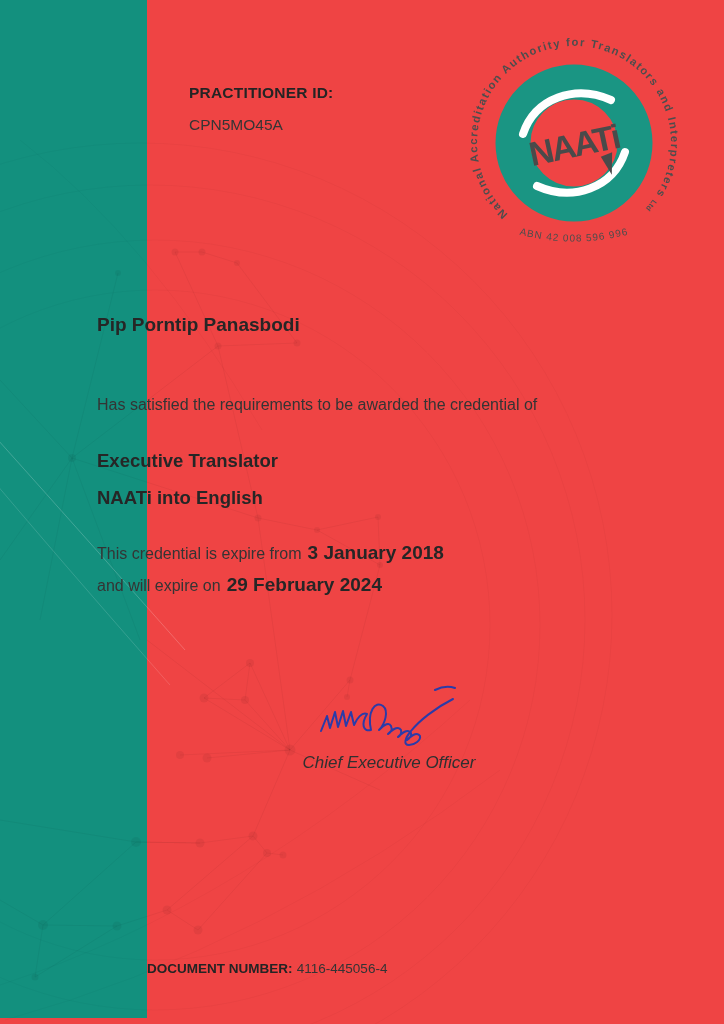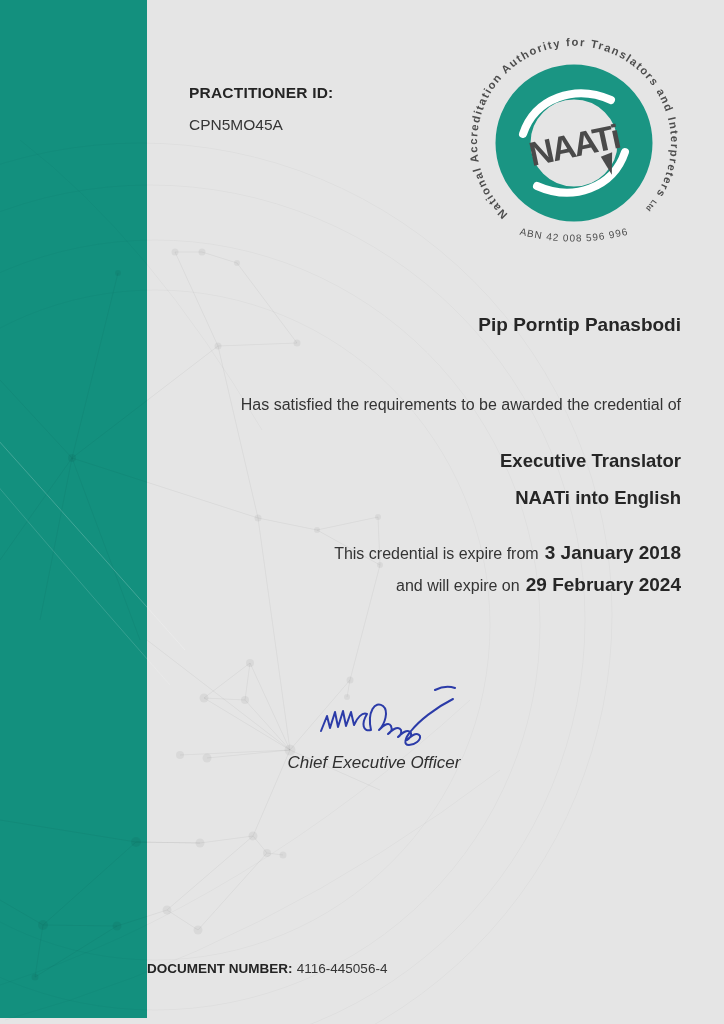--- a/index.html
+++ b/index.html
@@ -1,35 +1,35 @@
 <!DOCTYPE html>
 <html><head>
 <meta charset="utf-8">
 <style>
   html,body{margin:0;padding:0;background:#ffffff;}
   .page{
-    position:relative;width:724px;height:1024px;background:#e5e5e5;overflow:hidden;
+    position:relative;width:724px;height:1024px;background:#ef4444;overflow:hidden;
     font-family:"Liberation Sans",sans-serif;color:#2f2f2f;
   }
   .teal-bar{position:absolute;left:0;top:0;width:147px;height:1018px;background:#13907E;}
   .bg-net{position:absolute;left:0;top:0;width:724px;height:1024px;pointer-events:none;}
   .practitioner{position:absolute;left:189px;top:84px;}
   .pract-label{font-weight:bold;font-size:15.5px;color:#242424;letter-spacing:.2px;}
   .pract-value{margin-top:14px;font-size:15.5px;color:#353535;}
   .logo{position:absolute;left:447px;top:6px;width:262px;height:252px;}
-  .cline{position:absolute;left:97px;width:584px;text-align:right;}
+  .cline{position:absolute;left:97px;width:584px;text-align:left;}
   .name{top:314px;font-size:19px;font-weight:bold;color:#262626;}
   .statement{top:396px;font-size:16px;color:#343434;}
   .cred-title{top:450px;font-size:18.5px;font-weight:bold;color:#262626;}
   .cred-lang{top:487px;font-size:18.5px;font-weight:bold;color:#262626;}
   .valid-line{top:542px;font-size:16px;color:#343434;}
   .expire-line{top:574px;font-size:16px;color:#343434;}
   .date-bold{font-weight:bold;font-size:19px;color:#262626;margin-left:.32em;}
   .signature{position:absolute;left:317px;top:684px;width:150px;height:62px;}
-  .sig-title{position:absolute;left:224px;top:753px;width:300px;text-align:center;
+  .sig-title{position:absolute;left:239px;top:753px;width:300px;text-align:center;
              font-style:italic;font-size:17px;color:#303030;}
   .footer{position:absolute;left:147px;top:961px;width:544px;text-align:left;font-size:13.5px;color:#343434;}
   .footer .label{font-weight:bold;color:#242424;}
   .footer .value{margin-left:.32em;}
 </style>
 </head>
 <body>
 
 <div class="page">
 

